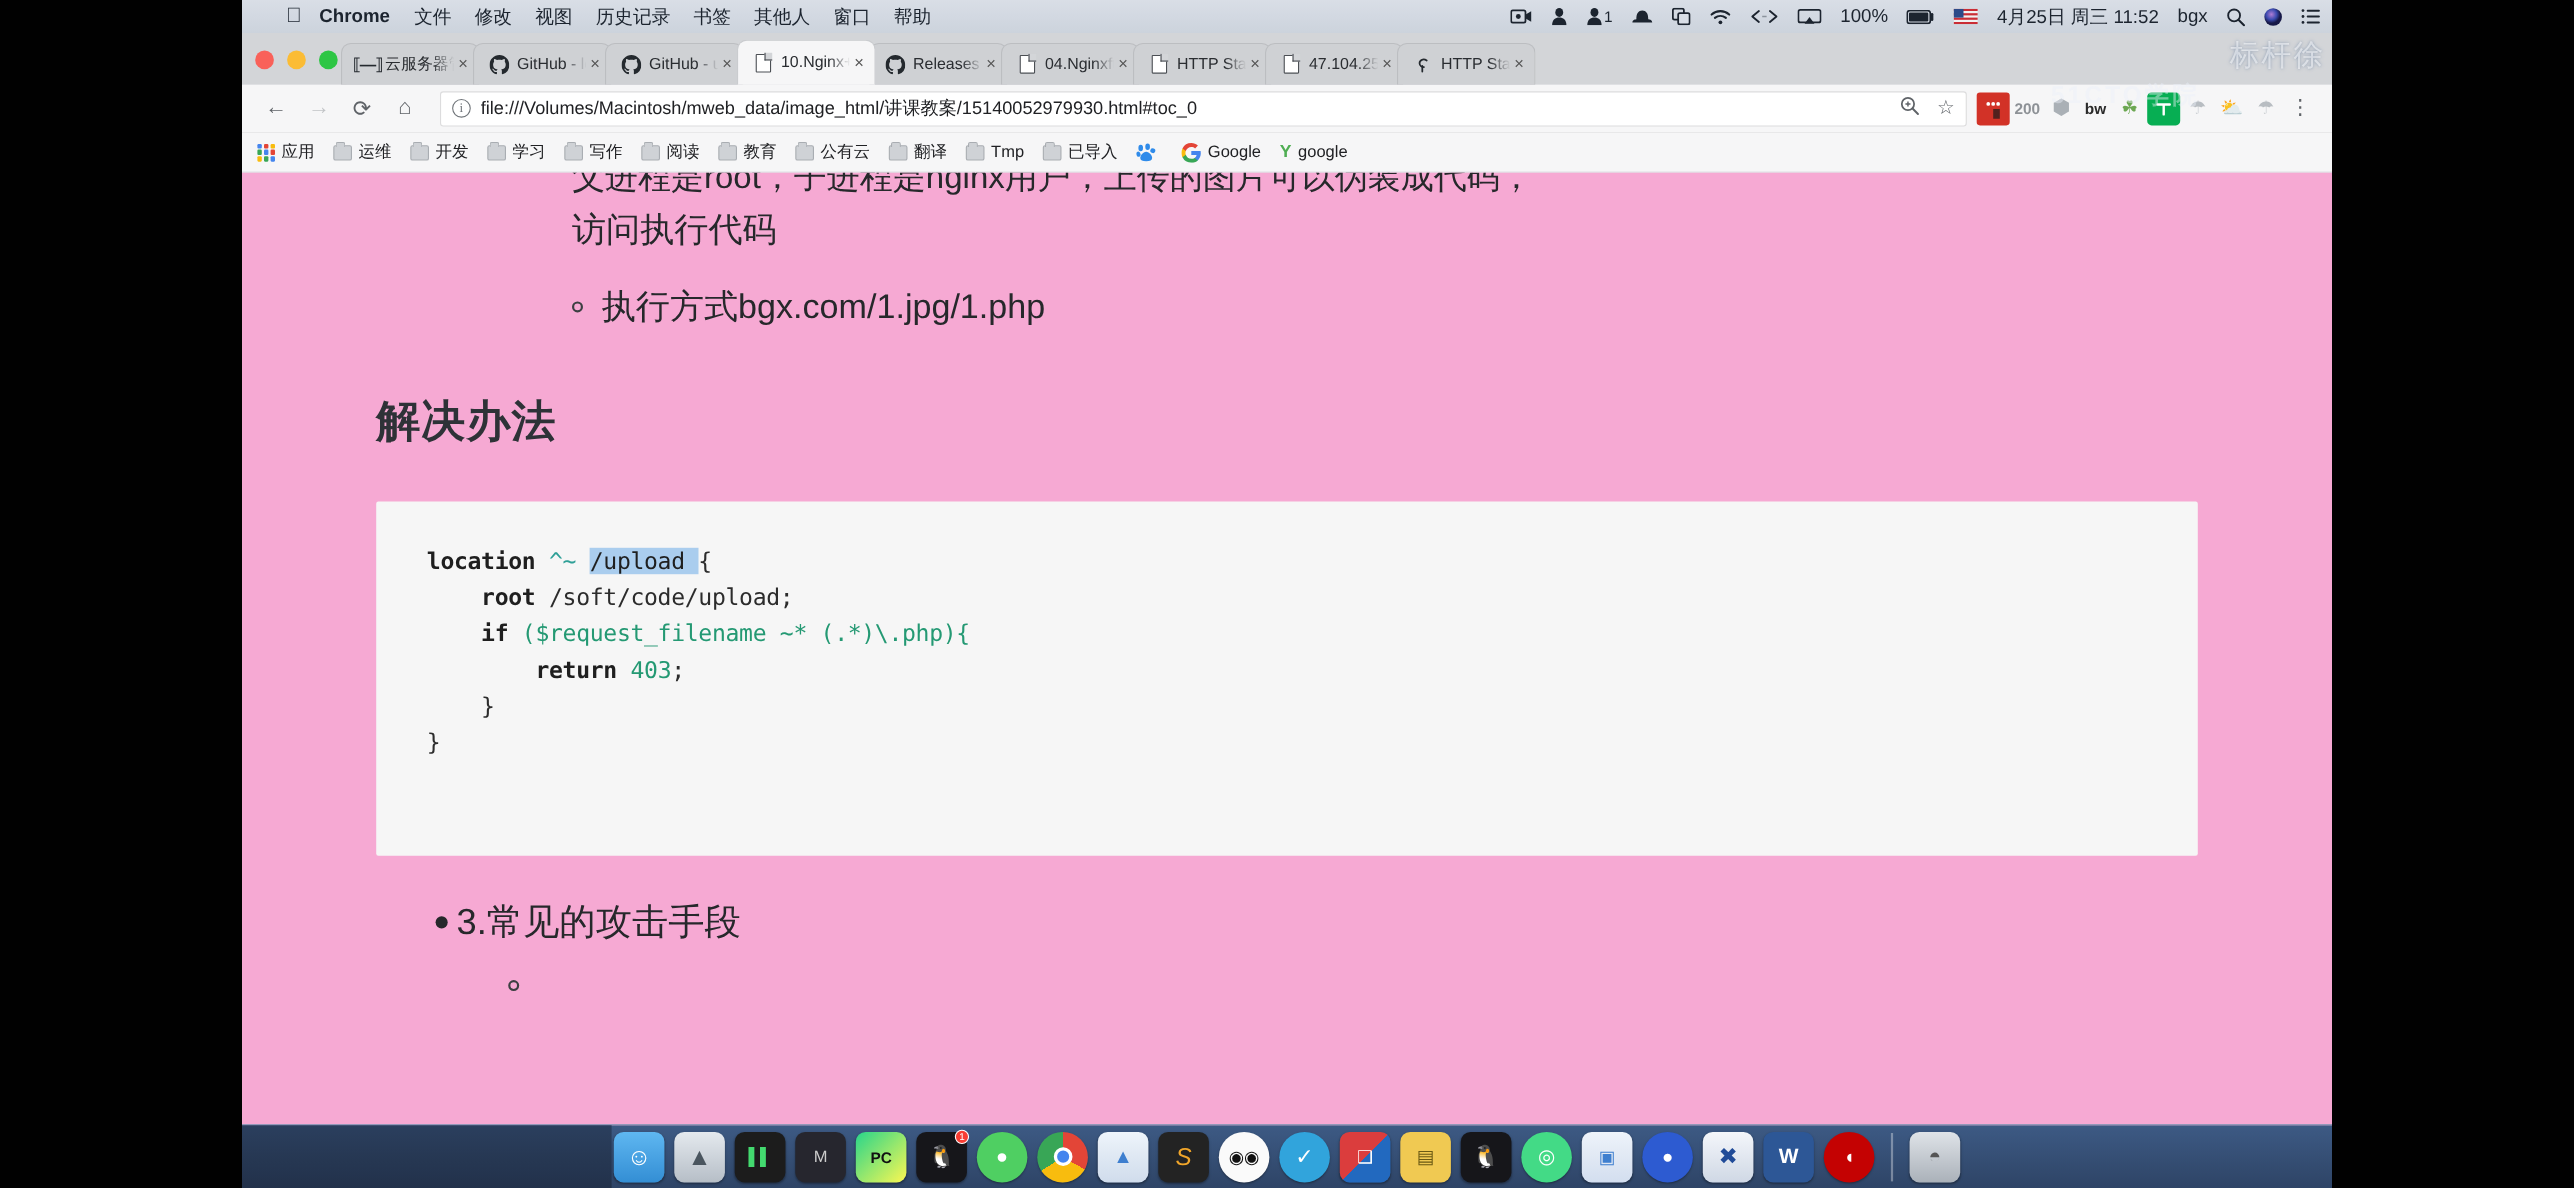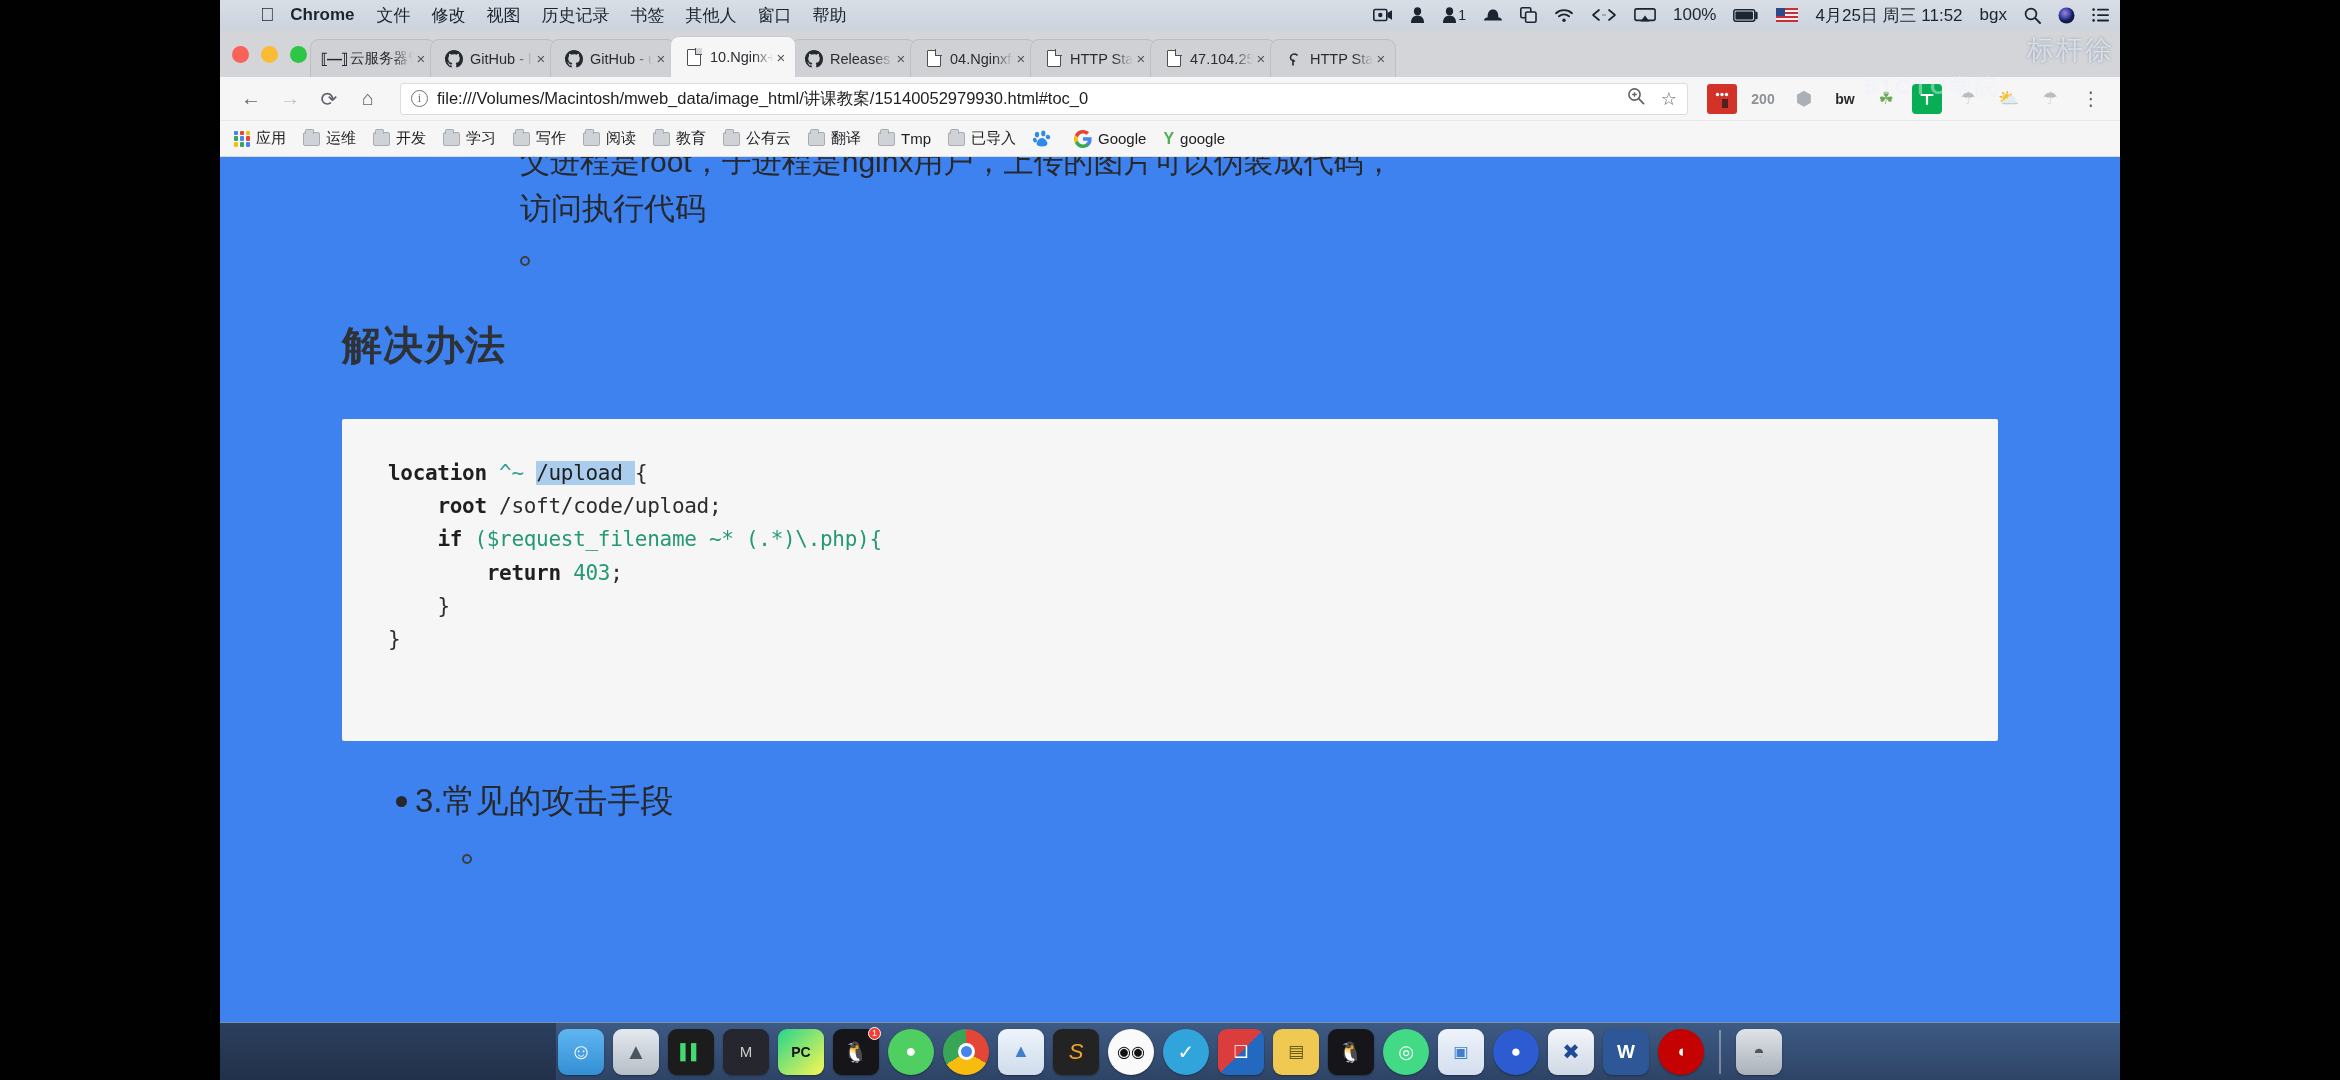--- a/index.html
+++ b/index.html
@@ -161,21 +161,21 @@
   #omnibox .infoicon {
     width: 17px; height: 17px; border: 1.6px solid #70757a; border-radius: 50%;
     font-size: 12px; line-height: 14px; text-align: center; color: #70757a;
     margin-right: 9px; flex: 0 0 17px; font-family: "Liberation Serif", serif;
   }
   #omnibox .urltext { white-space: nowrap; overflow: hidden; flex: 1 1 auto; }
   #omnibox .zoomicon { font-size: 17px; color: #5f6368; margin-left: 10px; }
   #omnibox .staricon { font-size: 18px; color: #5f6368; margin-left: 16px; }
 
   .ext {
-    width: 30px; height: 30px; margin-left: 11px;
+    width: 30px; height: 30px; margin-left: 1px;
     display: flex; align-items: center; justify-content: center;
     font-size: 15px; flex: 0 0 30px;
     border-radius: 4px;
     text-align: center;
   }
   .ext.adblock  { background:#d93025; color:#fff; border-radius:3px; font-weight:bold; font-size:11px;}
   .ext.num      { color:#8d9196; font-size:14px; font-weight:bold;}
   .ext.gray     { color:#aab0b6; font-size:19px;}
   .ext.bw       { color:#2b2b2b; font-weight:bold; font-size:14px;}
   .ext.clover   { color:#6aa84f; font-size:17px;}
@@ -208,21 +208,21 @@
     display: grid; grid-template-columns: repeat(3,1fr); grid-template-rows: repeat(3,1fr);
     gap: 1.5px;
   }
   .appsgrid i { display:block; border-radius:1px; }
   .gletter { font-weight: bold; font-size: 16px; }
 
   
   #page {
     position: relative;
     height: 923px;
-    background: #3b82f6;
+    background: #f9a8d4;
     overflow: hidden;
     padding-left: 28px;
   }
   #page .pcontent {
     position: absolute; left: 0; top: -18px; width: 1900px;
   }
   .clip-top {
     font-size: 30px; color: #26282b; line-height: 1.55;
     margin-left: 300px;
     white-space: nowrap; overflow: hidden;
@@ -706,20 +706,21 @@
       </div>
 
       <div id="page">
         <div class="pcontent">
 
           <div class="clip-top">父进程是root，子进程是nginx用户，上传的图片可以伪装成代码，</div>
           <div class="lvl2">访问执行代码</div>
 
           <div class="lvl3" style="margin-top:24px">
             <span class="circ-bullet"></span>
+            <span>执行方式bgx.com/1.jpg/1.php</span>
           </div>
 
           <h2 class="sect">解决办法</h2>
 
           <div id="codeblock"><span class="kw">location</span> <span class="grn">^~</span> <span class="sel">/upload </span><span class="pln">{</span>
     <span class="kw">root</span> <span class="pln">/soft/code/upload;</span>
     <span class="kw">if</span> <span class="grn2">($request_filename ~* (.*)\.php){</span>
         <span class="kw">return</span> <span class="grn2">403</span><span class="pln">;</span>
     <span class="pln">}</span>
 <span class="pln">}</span></div>

